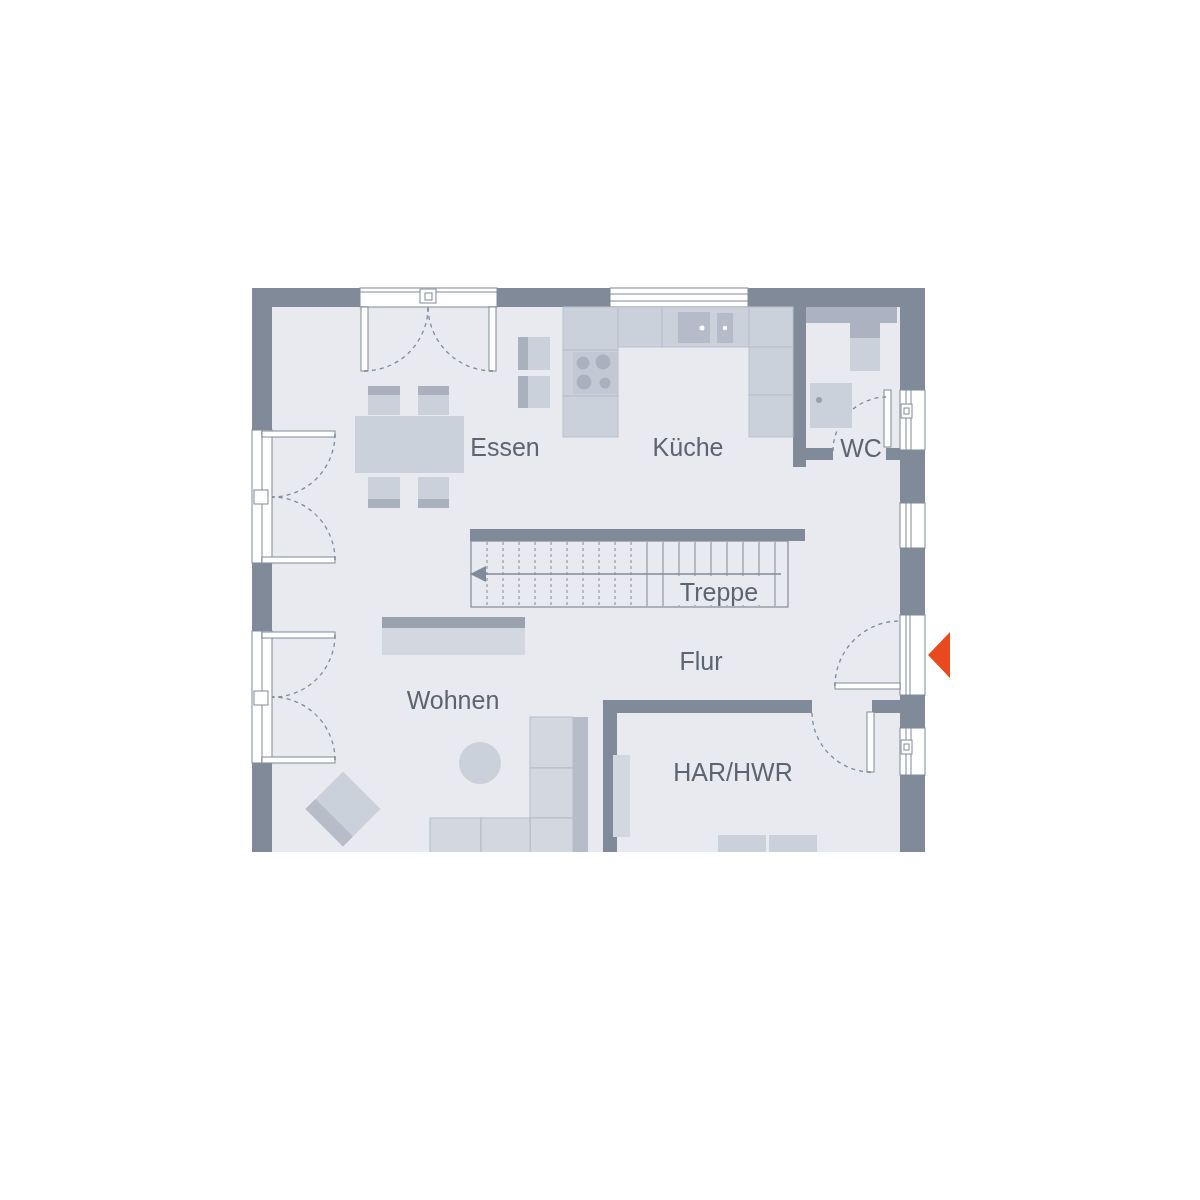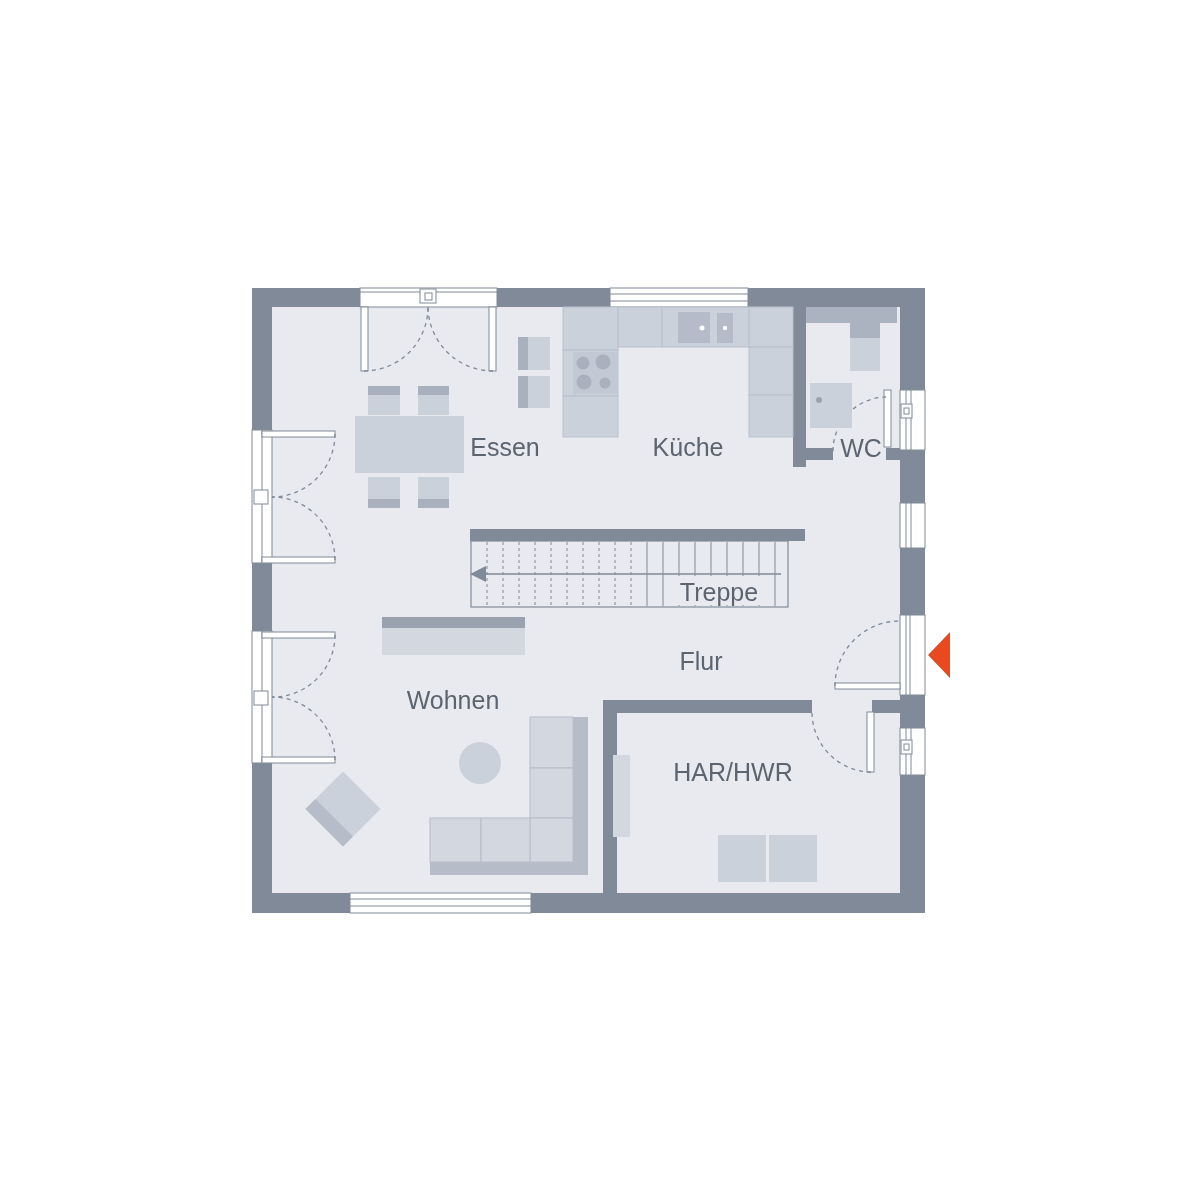--- a/index.html
+++ b/index.html
@@ -13,21 +13,21 @@
     --sofa-back:#B6BCC8;
     --wc-counter:#ACB3C0;
     --sink-dark:#B5BBC8;
     --label:#5C6470;
     --accent:#E8491E;
     --bg:#FFFFFF;
   }
   html,body{margin:0;padding:0;background:var(--bg);}
   .canvas{
     position:relative;
-    width:1200px;height:1200px;
+    width:1200px;height:852px;
     background:var(--bg);
     overflow:hidden;
     font-family:"Liberation Sans", sans-serif;
   }
   svg{display:block;}
   text{
     font-family:"Liberation Sans", sans-serif;
     font-size:25px;
     fill:var(--label);
   }

